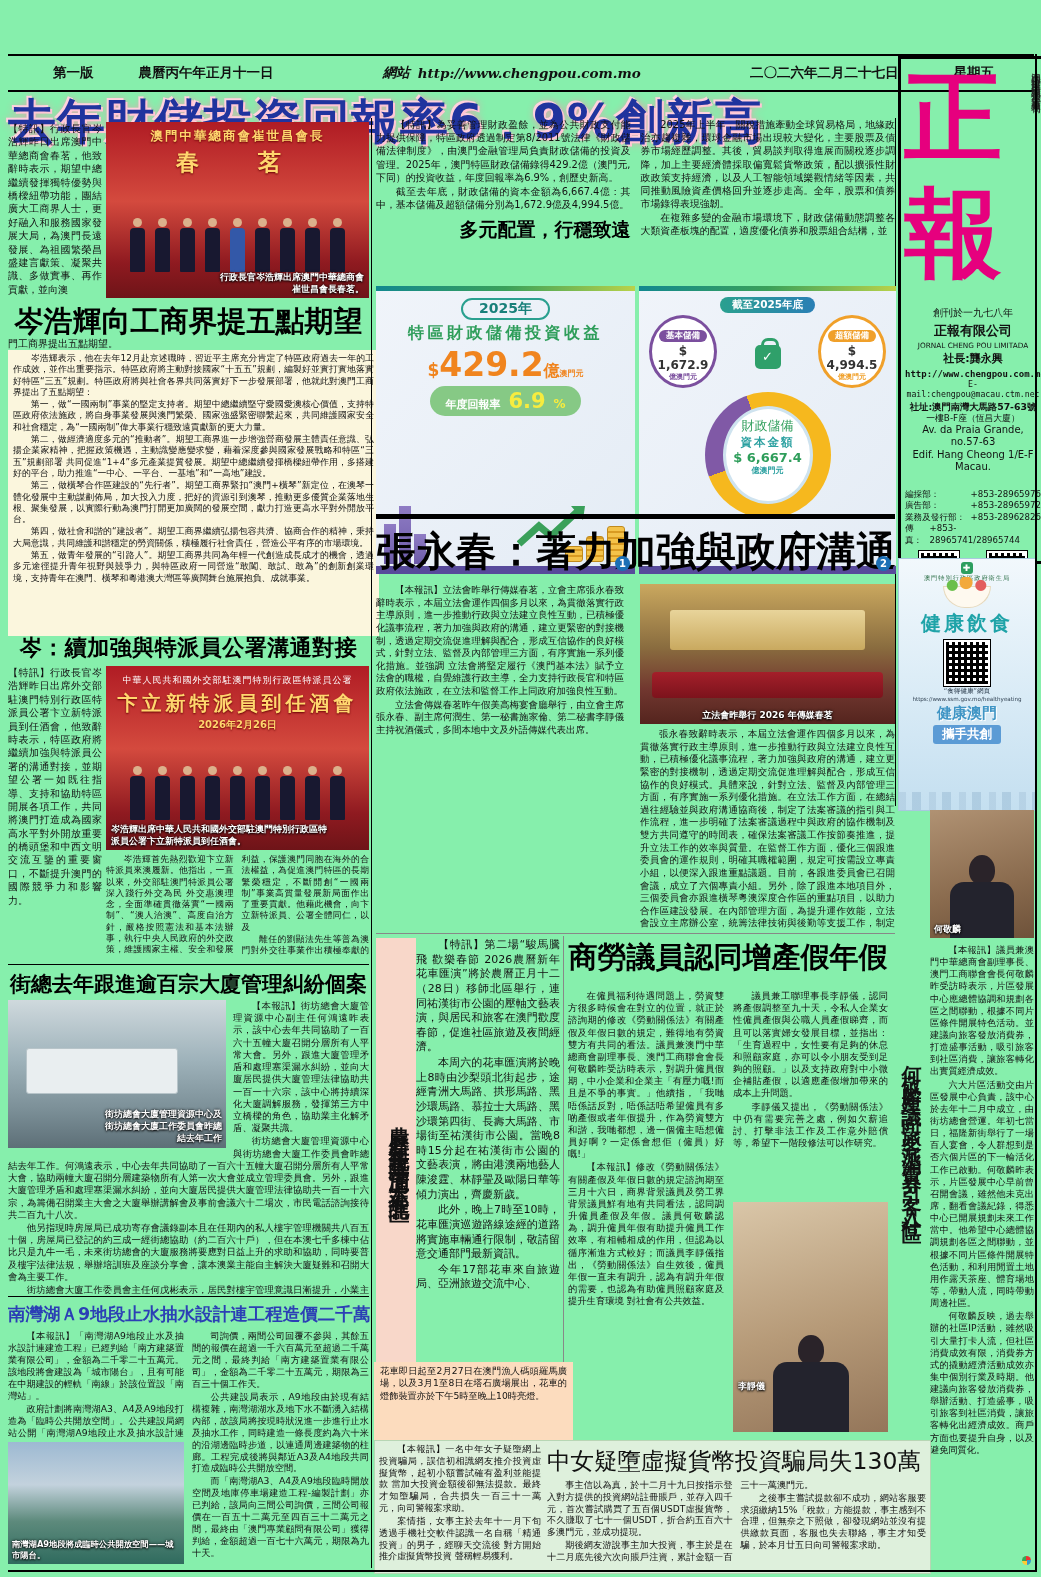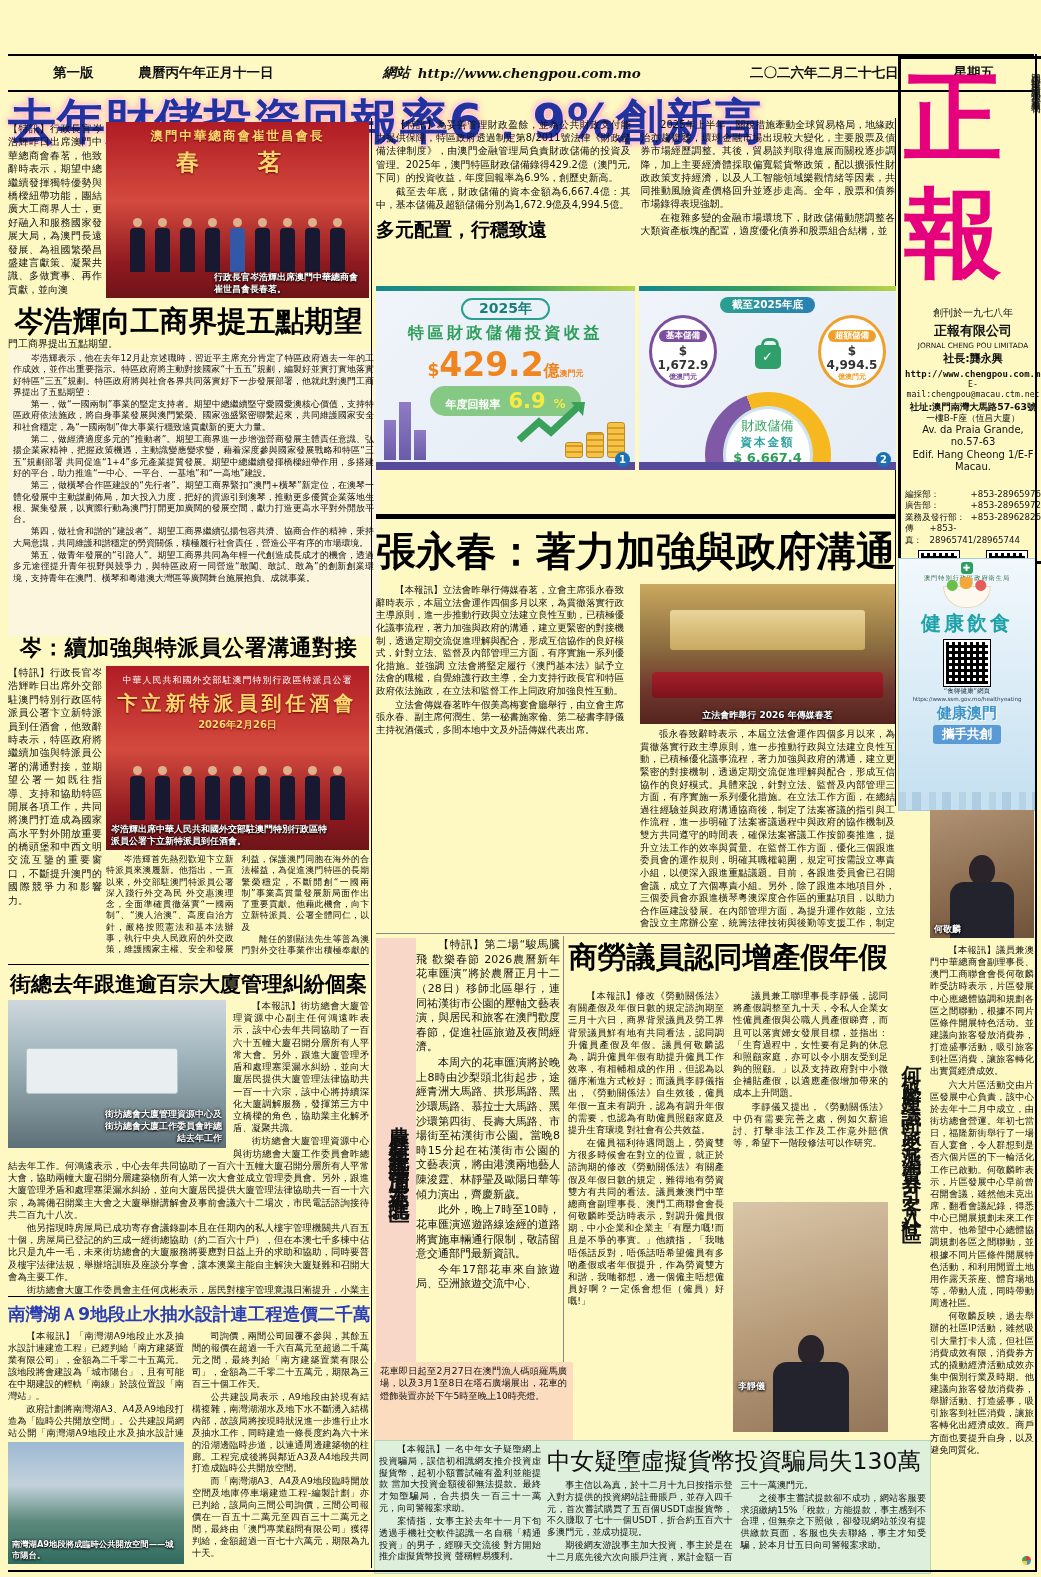--- a/index.html
+++ b/index.html
@@ -1,17 +1,17 @@
 <!DOCTYPE html>
 <html><head>
 <meta charset="utf-8">
 <style>
 html,body{margin:0;padding:0}
 body{font-family:"DejaVu Sans",sans-serif;background:#fff;color:#111}
-.page{position:relative;width:1041px;height:1577px;background:#fef9c3;overflow:hidden}
+.page{position:relative;width:1041px;height:1577px;background:#86efac;overflow:hidden}
 .abs{position:absolute}
 .jt{text-align:justify}
 .para{text-indent:2em;margin:0 0 1px 0}
 
 #topbar{left:8px;top:54px;width:1026px;height:34px;border-top:2px solid #000;border-bottom:2px solid #000;display:flex;align-items:center;font-size:13.5px;font-weight:bold}
 #topbar .sp{flex:1}
 #topbar .site{font-family:"DejaVu Serif",serif;font-style:italic}
 
 #mainhead{left:8px;top:90px;width:890px;height:60px;font-size:48px;font-weight:900;color:#20339e;letter-spacing:1px;white-space:nowrap;text-shadow:2px 2px 0 #ffc6d5,-2px -2px 0 #ffd2de,0 0 9px #ff8fae}
 
@@ -70,21 +70,21 @@
 .sil{position:absolute;left:50%;transform:translateX(-50%)}
 .sil .head{width:26px;height:30px;background:#2a2329;border-radius:50% 50% 46% 46%;margin:0 auto}
 .sil .bodyb{width:76px;height:70px;background:#23232d;border-radius:14px 14px 0 0;margin-top:-3px}
 
 .bhead{font-weight:900;color:#000;white-space:nowrap}
 
 #a1yellow{left:8px;top:350px;width:361px;height:280px;background:#fbf6dd;padding:3px 5px;font-size:8.9px;line-height:1.27;overflow:hidden}
 
 .tcol{position:absolute;overflow:hidden;font-size:9.6px;line-height:1.34}
 
-.ipanel{position:absolute;width:259px;height:184px;background:linear-gradient(135deg,#f0f4fa 0%,#e4ecf5 100%);overflow:hidden}
+.ipanel{position:absolute;width:259px;height:288px;background:linear-gradient(135deg,#f0f4fa 0%,#e4ecf5 100%);overflow:hidden}
 .ibar{height:5px;background:linear-gradient(90deg,#12888f,#3aa05a,#b9d24a)}
 .ibot{position:absolute;bottom:0;left:0;right:0;height:8px;background:#574a9b}
 .ibadge{position:absolute;right:5px;bottom:3px;width:15px;height:15px;border-radius:50%;background:#1b6fb5;color:#fff;font-size:10px;font-weight:bold;text-align:center;line-height:15px;z-index:5}
 .yearpill{display:inline-block;border:2px solid #2aa08f;border-radius:15px;padding:0 16px;color:#18807a;font-weight:bold;font-size:14px;margin-top:7px}
 .ititle{color:#2f9e5b;font-size:16px;font-weight:800;letter-spacing:3.5px;margin-top:3px}
 .iamount{color:#f0841e;font-weight:900;margin-top:1px}
 .iamount .cur{font-size:17px}.iamount .val{font-size:33px}.iamount .u1{font-size:16px}.iamount .u2{font-size:8px;color:#f0841e}
 .retpill{display:inline-flex;align-items:baseline;gap:8px;background:#86c985;border-radius:17px;padding:3px 15px;margin-top:2px}
 .retpill .rl{color:#fff;font-size:11px;font-weight:bold}
 .retpill .rv{color:#f7ec3e;font-size:21px;font-weight:900}
@@ -212,21 +212,21 @@
       <span class="fig"></span>
         <span class="fig"></span>
         <span class="fig"></span>
         <span class="fig"></span>
         <span class="fig blue"></span>
         <span class="fig"></span>
         <span class="fig"></span>
         <span class="fig"></span>
         <span class="fig"></span>
     </div>
-    <div class="cap" style="right:5px;bottom:3px;width:150px;text-align:left">行政長官岑浩輝出席澳門中華總商會崔世昌會長春茗。</div>
+    <div class="cap" style="right:5px;bottom:3px;width:150px;text-align:right">行政長官岑浩輝出席澳門中華總商會崔世昌會長春茗。</div>
   </div>
 
   <div class="abs bhead" style="left:8px;top:302px;width:361px;font-size:29px;text-align:center">岑浩輝向工商界提五點期望</div>
   <div class="abs" style="left:8px;top:337px;width:361px;font-size:10px">門工商界提出五點期望。</div>
 
   <div class="abs jt" id="a1yellow">
       <p class="para">岑浩輝表示，他在去年12月赴京述職時，習近平主席充分肯定了特區政府過去一年的工作成效，並作出重要指示。特區政府將主動對接國家“十五五”規劃，編製好並實打實地落實好特區“三五”規劃。特區政府將與社會各界共同落實好下一步發展部署，他就此對澳門工商界提出了五點期望：</p>
       <p class="para">第一，做“一國兩制”事業的堅定支持者。期望中總繼續堅守愛國愛澳核心價值，支持特區政府依法施政，將自身事業發展與澳門繁榮、國家強盛緊密聯繫起來，共同維護國家安全和社會穩定，為“一國兩制”偉大事業行穩致遠貢獻新的更大力量。</p>
       <p class="para">第二，做經濟適度多元的“推動者”。期望工商界進一步增強營商發展主體責任意識、弘揚企業家精神，把握政策機遇，主動識變應變求變，藉着深度參與國家發展戰略和特區“三五”規劃部署 共同促進“1+4”多元產業提質發展。期望中總繼續發揮橋樑紐帶作用，多搭建好的平台，助力推進“一中心、一平台、一基地”和“一高地”建設。</p>
       <p class="para">第三，做橫琴合作區建設的“先行者”。期望工商界緊扣“澳門+橫琴”新定位，在澳琴一體化發展中主動謀劃佈局，加大投入力度，把好的資源引到澳琴，推動更多優質企業落地生根、聚集發展，以實際行動為澳門打開更加廣闊的發展空間，獻力打造更高水平對外開放平台。</p>
@@ -293,21 +293,21 @@
   </div>
 
   <div class="vline" style="left:371px;top:118px;width:1px;height:1450px"></div>
   <div class="vline" style="left:895px;top:118px;width:1px;height:688px"></div>
   <div class="vline" style="left:563px;top:936px;width:1px;height:498px;background:#888"></div>
   <div class="vline" style="left:1035px;top:54px;width:2px;height:1516px"></div>
 
   <div class="abs jt" style="left:376px;top:118px;width:519px;height:162px;columns:2;column-gap:10px;font-size:9.9px;line-height:1.33;overflow:hidden">
     <p class="para">【特訊】為妥善管理財政盈餘，並為公共財政支付能力提供保障，特區政府透過制定第8/2011號法律《財政儲備法律制度》，由澳門金融管理局負責財政儲備的投資及管理。2025年，澳門特區財政儲備錄得429.2億（澳門元,下同）的投資收益，年度回報率為6.9%，創歷史新高。</p>
     <p class="para">截至去年底，財政儲備的資本金額為6,667.4億：其中，基本儲備及超額儲備分別為1,672.9億及4,994.5億。</p>
-    <div class="bhead" style="font-size:19px;text-align:left;margin:6px 0">多元配置，行穩致遠</div>
+    <div class="bhead" style="font-size:19px;text-align:right;margin:6px 0">多元配置，行穩致遠</div>
     <p class="para">2025年上半年，關稅措施牽動全球貿易格局，地緣政治亦趨複雜，環球金融市場出現較大變化，主要股票及債券市場經歷調整。其後，貿易談判取得進展而關稅逐步調降，加上主要經濟體採取偏寬鬆貨幣政策，配以擴張性財政政策支持經濟，以及人工智能領域樂觀情緒等因素，共同推動風險資產價格回升並逐步走高。全年，股票和債券市場錄得表現強韌。</p>
     <p class="para">在複雜多變的金融市場環境下，財政儲備動態調整各大類資產板塊的配置，適度優化債券和股票組合結構，並</p>
   </div>
 
   <div class="ipanel" style="left:376px;top:286px">
     <div class="ibar"></div>
     <div style="text-align:center">
       <span class="yearpill">2025年</span>
       <div class="ititle">特區財政儲備投資收益</div>
       <div class="iamount"><span class="cur">$</span><span class="val">429.2</span><span class="u1">億</span><span class="u2">澳門元</span></div>
@@ -392,22 +392,22 @@
       <p class="para">【特訊】第二場“駿馬騰飛 歡樂春節 2026農曆新年花車匯演”將於農曆正月十二（28日）移師北區舉行，連同祐漢街市公園的壓軸文藝表演，與居民和旅客在澳門歡度春節，促進社區旅遊及夜間經濟。</p>
       <p class="para">本周六的花車匯演將於晚上8時由沙梨頭北街起步，途經青洲大馬路、拱形馬路、黑沙環馬路、慕拉士大馬路、黑沙環第四街、長壽大馬路、市場街至祐漢街市公園。當晚8時15分起在祐漢街市公園的文藝表演，將由港澳兩地藝人陳浚霆、林靜翬及歐陽日華等傾力演出，齊慶新歲。</p>
       <p class="para">此外，晚上7時至10時，花車匯演巡遊路線途經的道路將實施車輛通行限制，敬請留意交通部門最新資訊。</p>
       <p class="para">今年17部花車來自旅遊局、亞洲旅遊交流中心、</p>
     </div>
   <div class="abs jt" id="paradebox">花車即日起至2月27日在澳門漁人碼頭羅馬廣場，以及3月1至8日在塔石廣場展出，花車的燈飾裝置亦於下午5時至晚上10時亮燈。</div>
 
   <div class="abs bhead" style="left:568px;top:938px;width:320px;font-size:29px;text-align:center">商勞議員認同增產假年假</div>
   <div class="abs" style="left:568px;top:990px;width:320px;height:444px;display:flex;gap:9px;overflow:hidden">
     <div class="jt" style="width:156px;font-size:9.3px;line-height:1.31;overflow:hidden">
+        <p class="para">在僱員福利待遇問題上，勞資雙方很多時候會在對立的位置，就正於諮詢期的修改《勞動關係法》有關產假及年假日數的規定，難得地有勞資雙方有共同的看法。議員兼澳門中華總商會副理事長、澳門工商聯會會長何敬麟昨受訪時表示，對調升僱員假期，中小企業和企業主「有壓力嘅!而且是不爭的事實。」他續指，「我哋唔係話反對，唔係話唔希望僱員有多啲產假或者年假提升，作為勞資雙方和諧，我哋都想，邊一個僱主唔想僱員好啊？一定係會想佢（僱員）好嘅!」</p>
         <p class="para">【本報訊】修改《勞動關係法》有關產假及年假日數的規定諮詢期至三月十六日，商界背景議員及勞工界背景議員鮮有地有共同看法，認同調升僱員產假及年假。議員何敬麟認為，調升僱員年假有助提升僱員工作效率，有相輔相成的作用，但認為以循序漸進方式較好；而議員李靜儀指出，《勞動關係法》自生效後，僱員年假一直未有調升，認為有調升年假的需要，也認為有助僱員照顧家庭及提升生育環境 對社會有公共效益。</p>
-        <p class="para">在僱員福利待遇問題上，勞資雙方很多時候會在對立的位置，就正於諮詢期的修改《勞動關係法》有關產假及年假日數的規定，難得地有勞資雙方有共同的看法。議員兼澳門中華總商會副理事長、澳門工商聯會會長何敬麟昨受訪時表示，對調升僱員假期，中小企業和企業主「有壓力嘅!而且是不爭的事實。」他續指，「我哋唔係話反對，唔係話唔希望僱員有多啲產假或者年假提升，作為勞資雙方和諧，我哋都想，邊一個僱主唔想僱員好啊？一定係會想佢（僱員）好嘅!」</p>
       </div>
     <div style="width:155px">
       <div class="jt" style="font-size:9.3px;line-height:1.31;height:208px;overflow:hidden">
           <p class="para">議員兼工聯理事長李靜儀，認同將產假調整至九十天，令私人企業女性僱員產假與公職人員產假睇齊，而且可以落實婦女發展目標，並指出：「生育過程中，女性要有足夠的休息和照顧家庭，亦可以令小朋友受到足夠的照顧。」以及支持政府對中小微企補貼產假，以適應產假增加帶來的成本上升問題。</p>
           <p class="para">李靜儀又提出，《勞動關係法》中仍有需要完善之處，例如欠薪追討、打擊非法工作及工作意外賠償等，希望下一階段修法可以作研究。</p>
         </div>
       <div class="photo photo-woman" style="position:relative;width:155px;height:230px;margin-top:4px">
         <div class="sil" style="bottom:0">
             <div class="head"></div>
             <div class="bodyb"></div>

